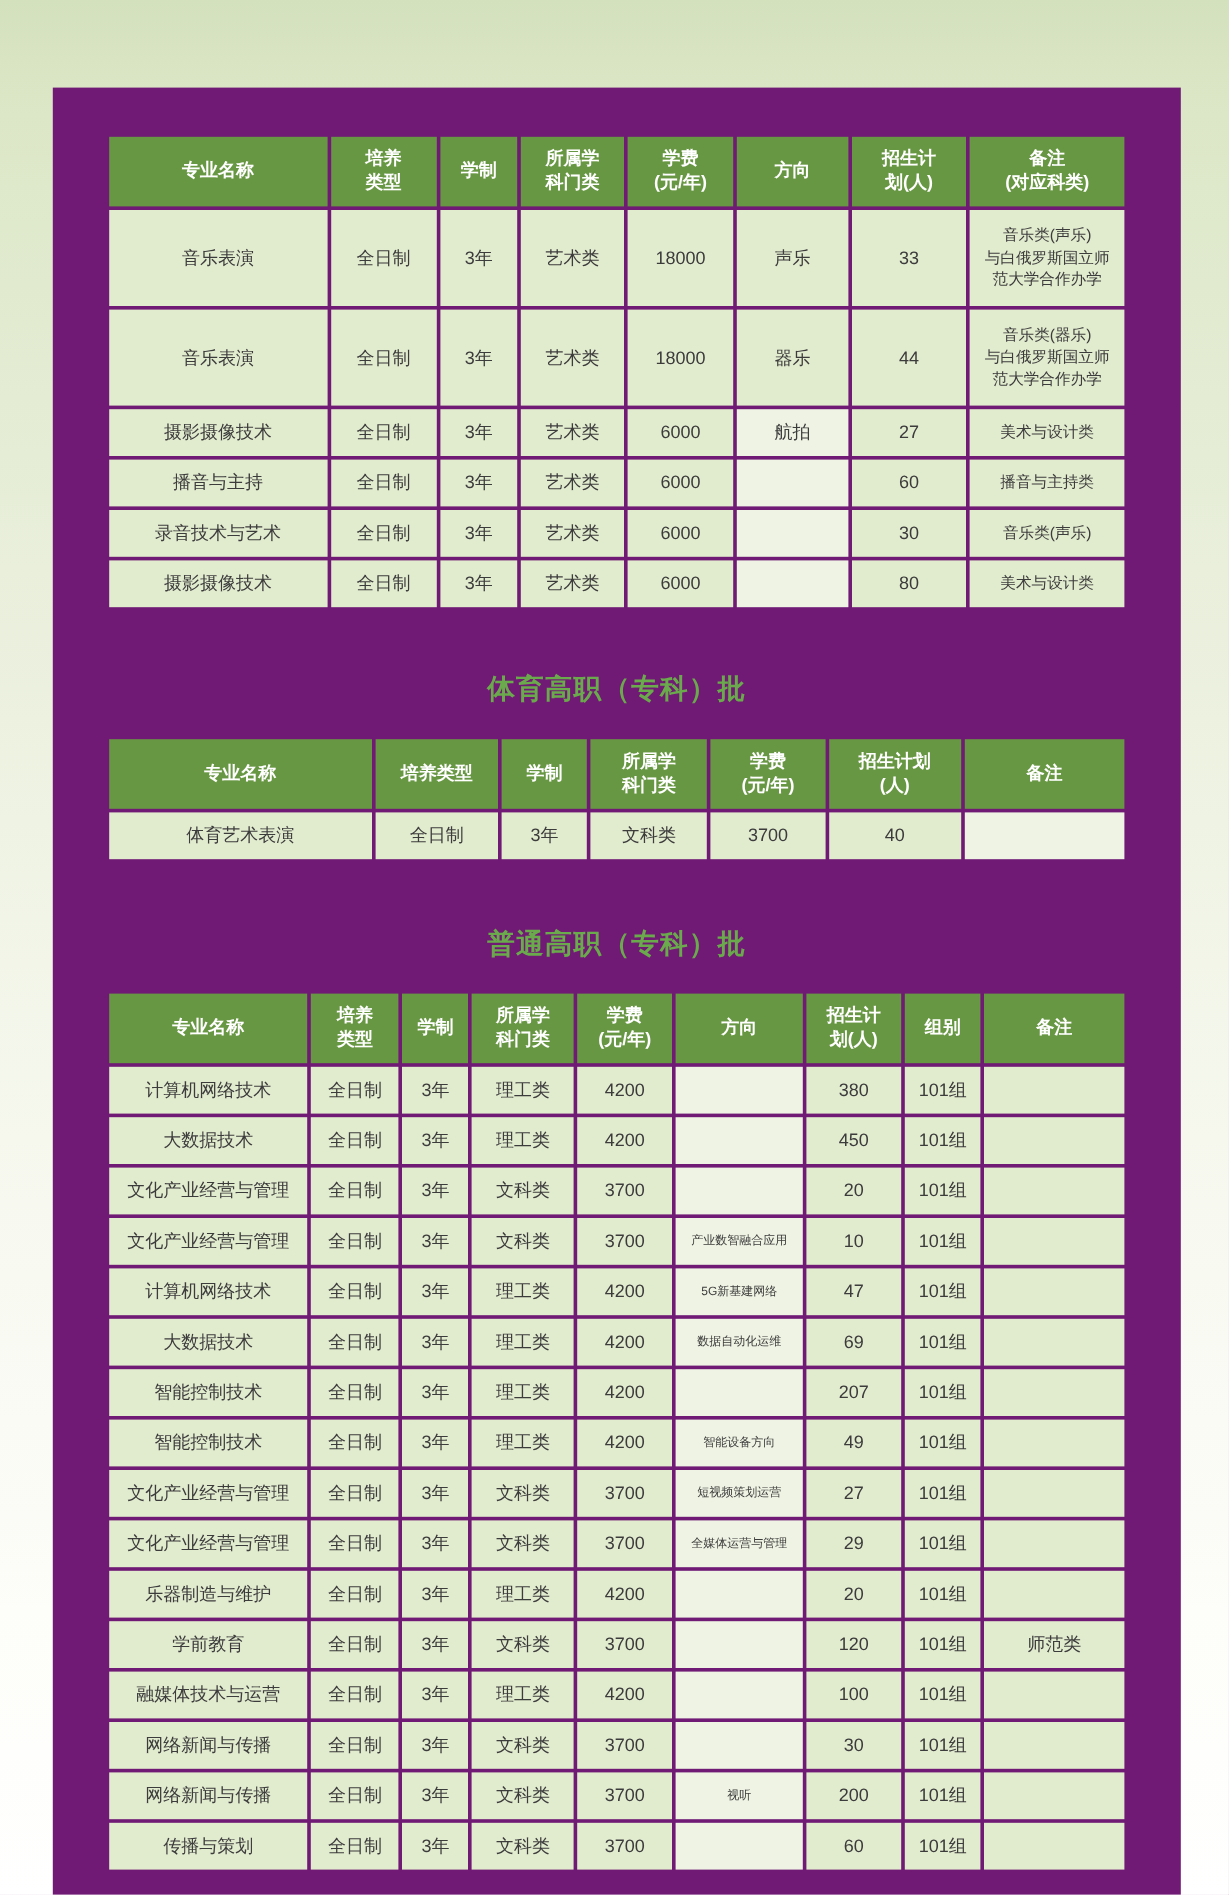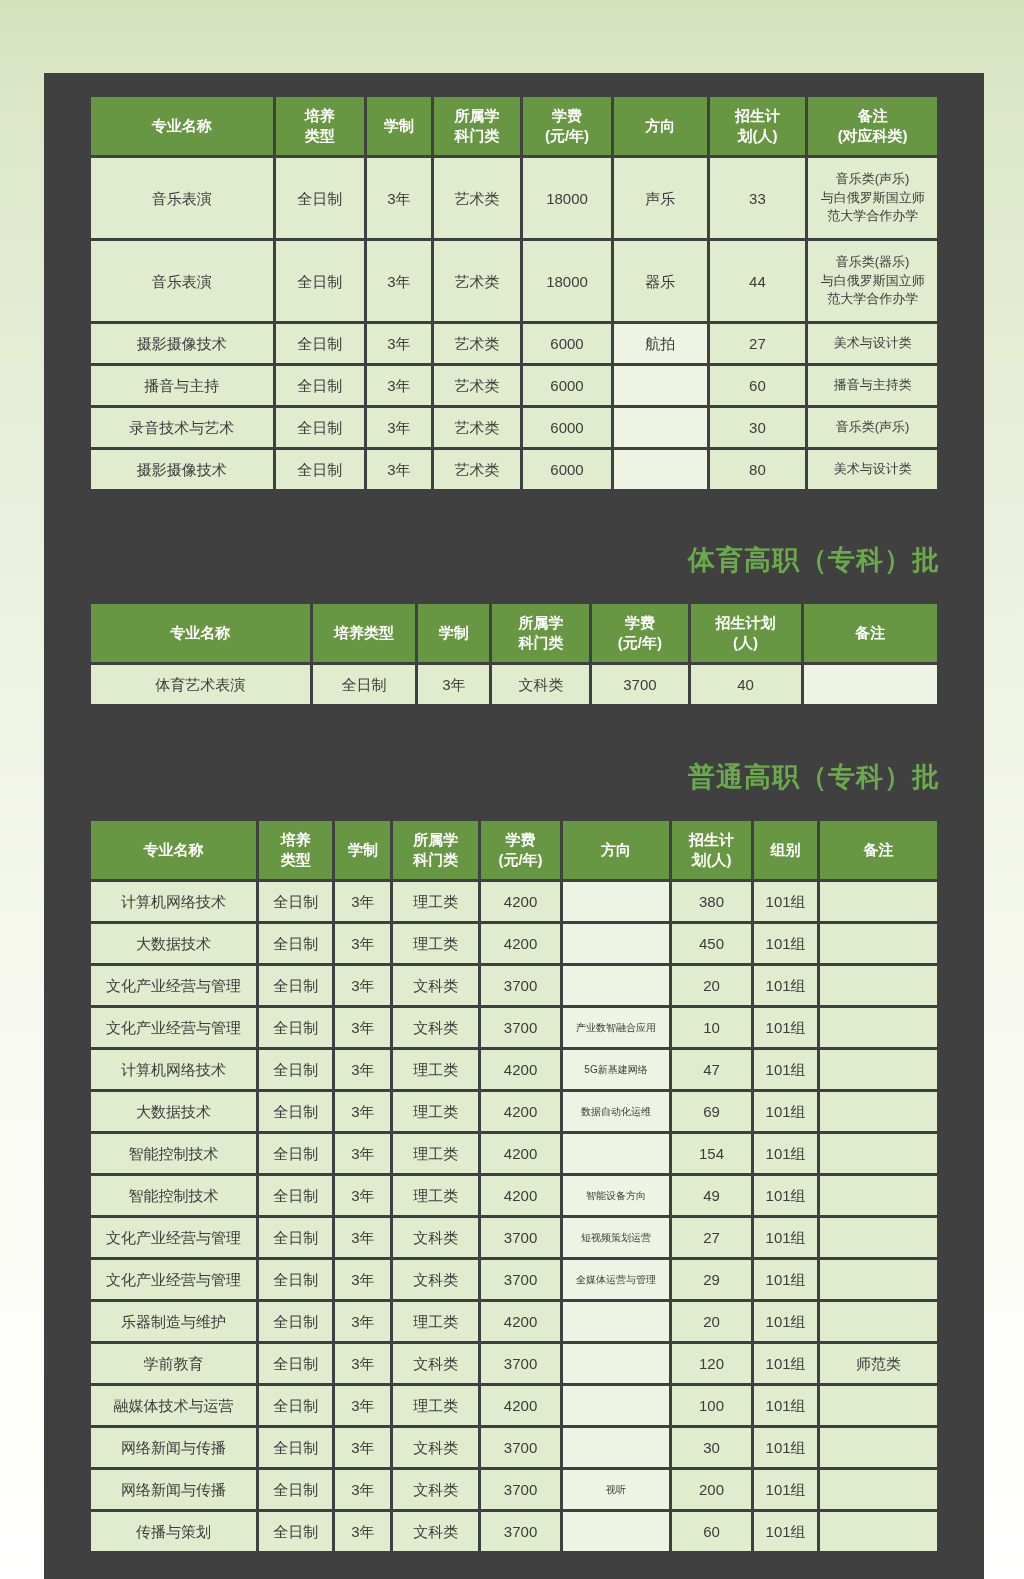--- a/index.html
+++ b/index.html
@@ -5,22 +5,22 @@
   * { margin:0; padding:0; box-sizing:border-box; }
   html,body { width:1024px; height:1579px; }
   body {
     font-family: "Liberation Sans", "DejaVu Sans", sans-serif;
     background: linear-gradient(180deg, #d4e1bd 0%, #dce7c7 6%, #e9efdb 30%, #f6f8ee 60%, #fdfdf9 85%, #ffffff 100%);
     position: relative;
     color: var(--text, #3c3c3c);
   }
   .card {
     position:absolute; left:44px; top:73px; right:40px; bottom:0;
-    background:#404040;
-    padding:21px 44px 0 44px;
+    background:#701a75;
+    padding:38px 44px 0 44px;
   }
   table.t {
     width:100%;
     table-layout:fixed;
     border-collapse:separate;
     border-spacing:3px;
   }
   table.t th {
     background: var(--header-bg, #689743);
     color:#ffffff;
@@ -45,22 +45,22 @@
   }
   table.t td.light { background: var(--cell-bg-light, #eef3e3); }
   tr.tall td { height:80px; }
   
   .t1 td:nth-child(8) { font-size:13px; line-height:1.45; }
   
   .t3 td:nth-child(6) { font-size:10px; }
   .t3 td, .t1 td { height:33px; }
   .t2 td { height:37px; }
   .section-title {
-    text-align:right;
-    font-size:27px;
+    text-align:center;
+    font-size:23px;
     font-weight:bold;
     color: var(--title-green, #6ba94d);
     letter-spacing:1px;
   }
   .gap-title-sports { margin:50px 0 23px 0; }
   .gap-title-general { margin:52px 0 23px 0; }
 </style>
 </head>
 <body>
 
@@ -299,21 +299,21 @@
           <td>101组</td>
           <td></td>
         </tr>
         <tr>
           <td>智能控制技术</td>
           <td>全日制</td>
           <td>3年</td>
           <td>理工类</td>
           <td>4200</td>
           <td class="light"></td>
-          <td>154</td>
+          <td>207</td>
           <td>101组</td>
           <td></td>
         </tr>
         <tr>
           <td>智能控制技术</td>
           <td>全日制</td>
           <td>3年</td>
           <td>理工类</td>
           <td>4200</td>
           <td class="light">智能设备方向</td>

